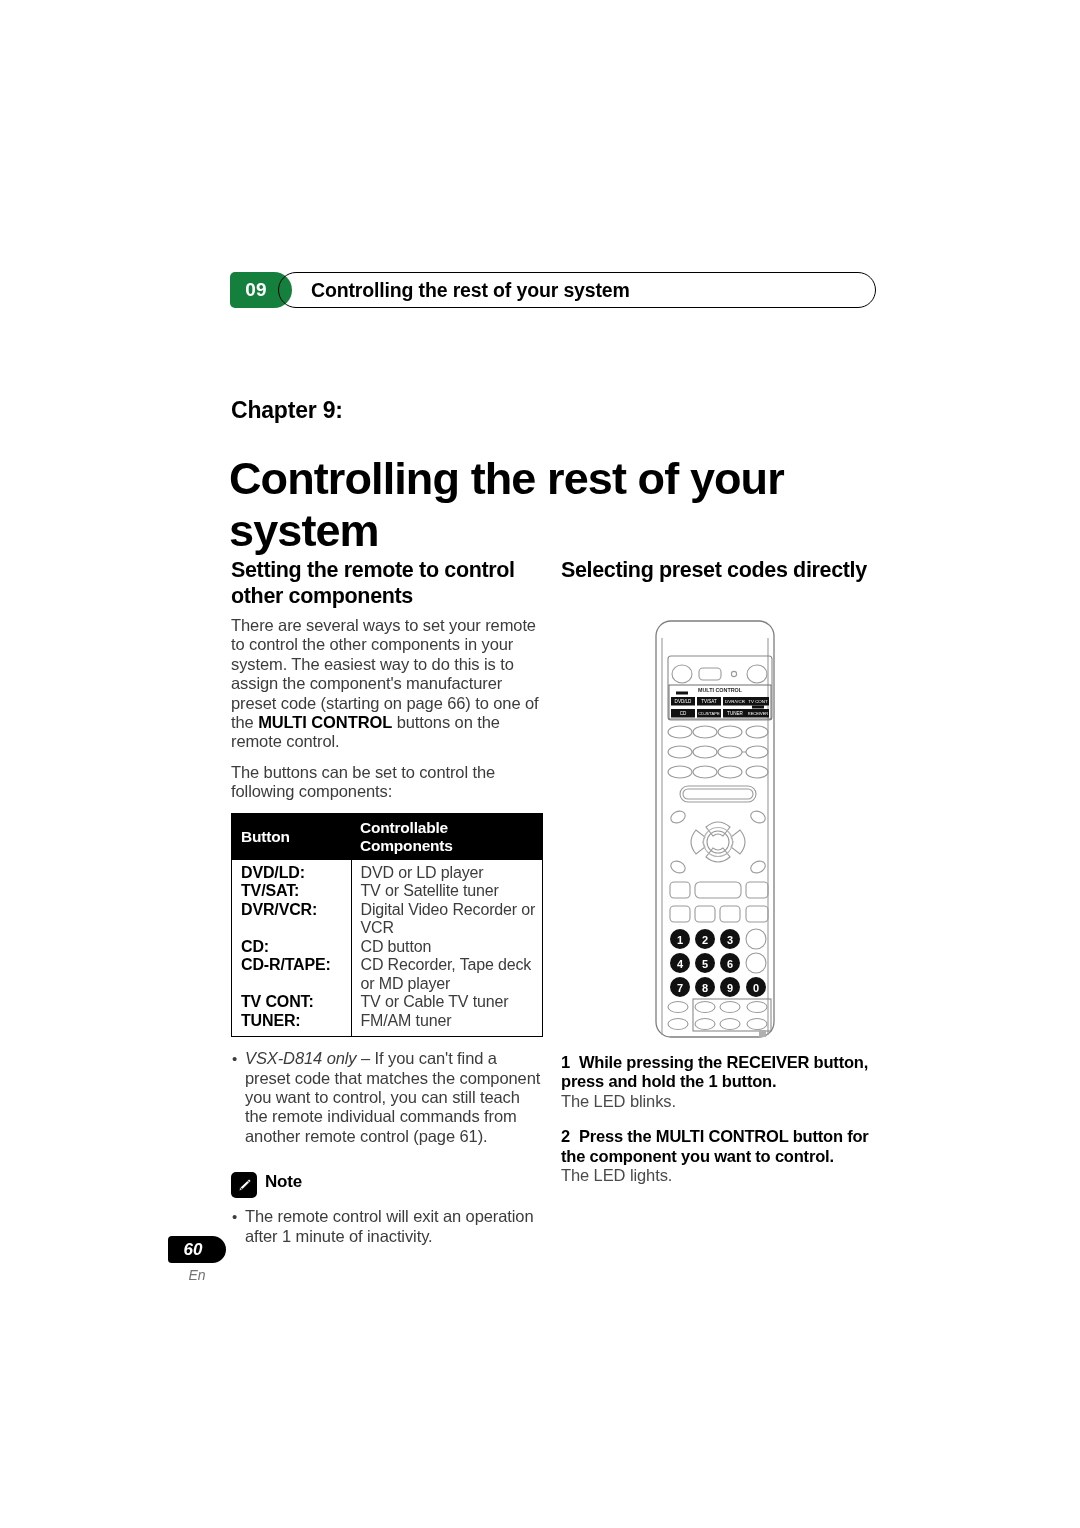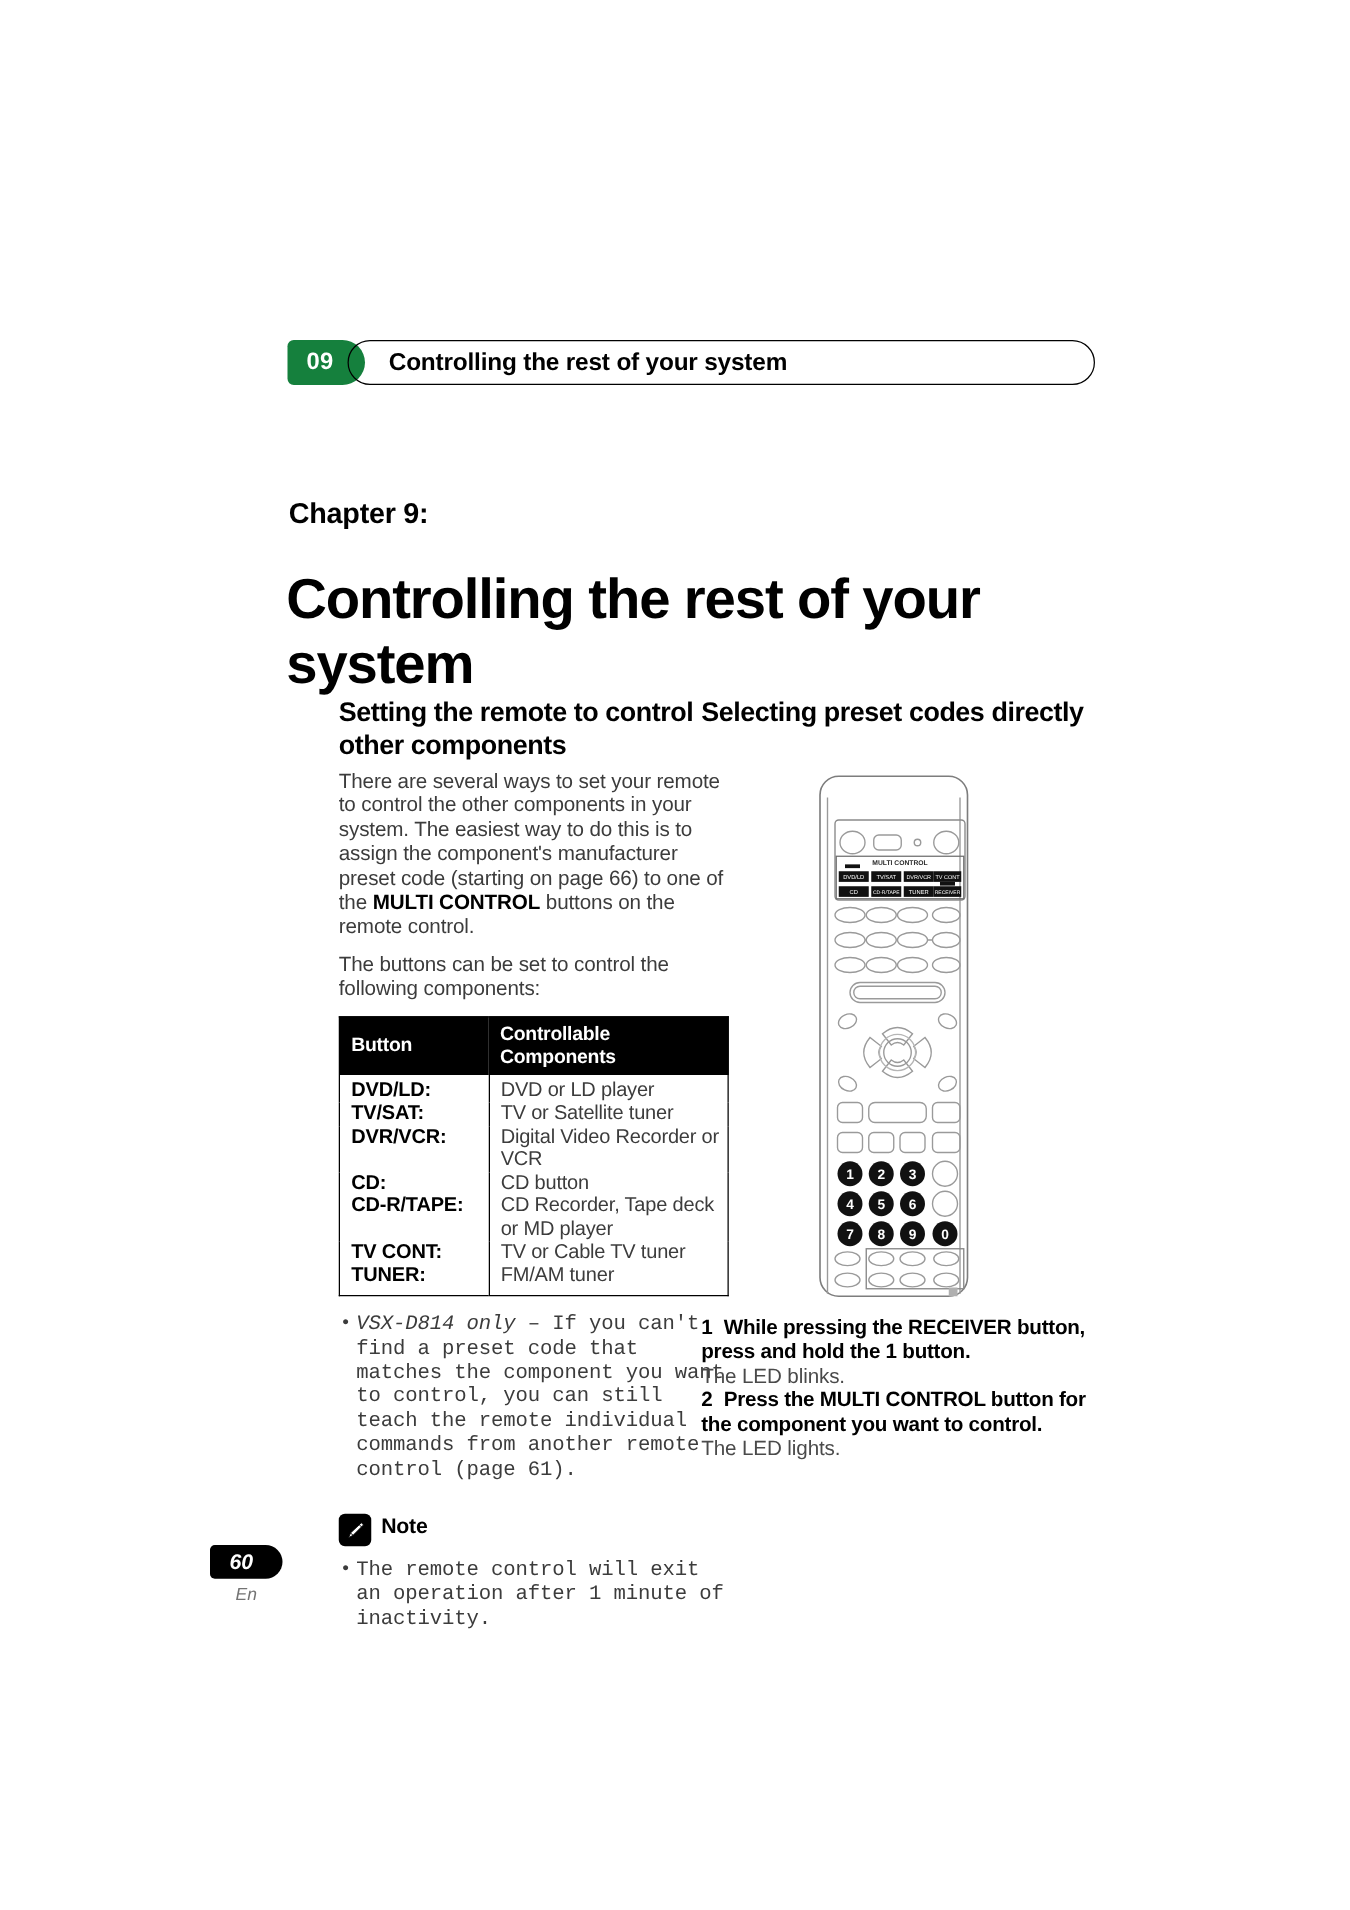--- a/index.html
+++ b/index.html
@@ -83,21 +83,20 @@
     letter-spacing: -0.9px;
     color: #000000;
   }
 
   
   #col-left {
     position: absolute;
     left: 231px;
     top: 557px;
     width: 312px;
-    margin-left: 40px;
   }
   #col-right {
     position: absolute;
     left: 561px;
     top: 557px;
     width: 314px;
   }
 
   h2.section-head {
     margin: 0 0 7px 0;
@@ -150,21 +149,20 @@
     white-space: nowrap;
   }
   #components-table tbody tr.first-row td { padding-top: 4px; }
   #components-table tbody tr.last-row td { padding-bottom: 6px; }
 
   
   ul.bullets {
     margin: 12px 0 0 0;
     padding: 0;
     list-style: none;
-    font-family: Liberation Mono, monospace;
   }
   ul.bullets li {
     position: relative;
     padding-left: 14px;
     margin-bottom: 4px;
     font-size: 16.5px;
     line-height: 19.4px;
     color: #3c3c3c;
     letter-spacing: -0.1px;
   }
@@ -198,20 +196,21 @@
   #note-label {
     font-size: 17px;
     font-weight: bold;
     color: #000000;
     letter-spacing: -0.2px;
   }
   #note-bullets { margin-top: 9px; }
 
   
   .step {
+    margin-top: 16px;
   }
   .step-head {
     font-size: 16.5px;
     line-height: 19.4px;
     font-weight: bold;
     color: #000000;
     letter-spacing: -0.2px;
   }
   .step-num { margin-right: 9px; }
   .step-result {

